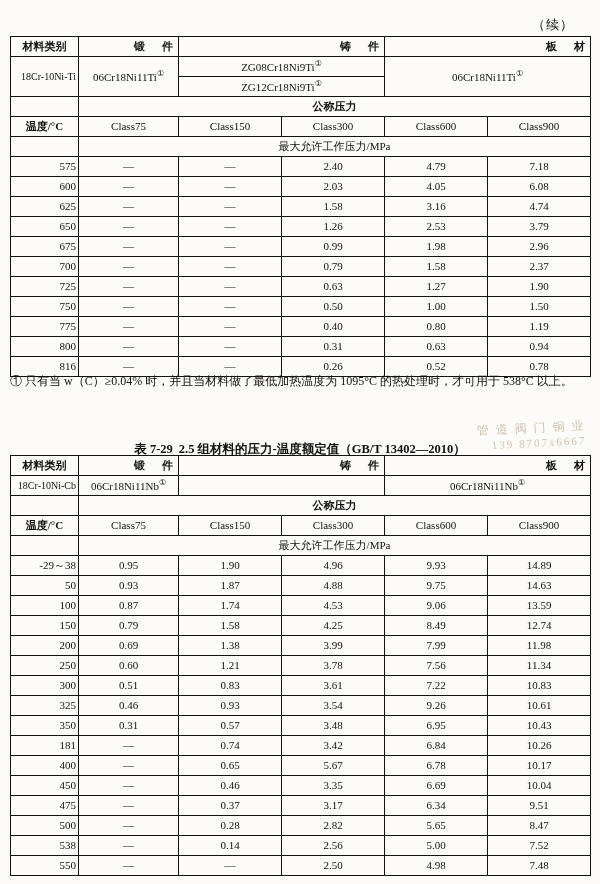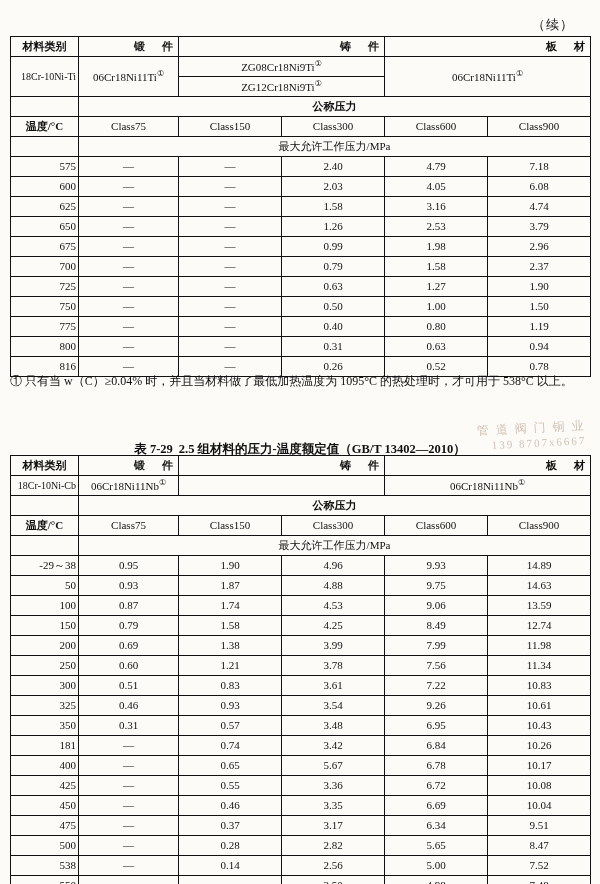--- a/index.html
+++ b/index.html
@@ -353,28 +353,20 @@
       </tr>
       <tr>
         <td class="left">400</td>
         <td class="dash">—</td>
         <td>0.65</td>
         <td>5.67</td>
         <td>6.78</td>
         <td>10.17</td>
       </tr>
       <tr>
-        <td class="left">425</td>
-        <td class="dash">—</td>
-        <td>0.55</td>
-        <td>3.36</td>
-        <td>6.72</td>
-        <td>10.08</td>
-      </tr>
-      <tr>
         <td class="left">450</td>
         <td class="dash">—</td>
         <td>0.46</td>
         <td>3.35</td>
         <td>6.69</td>
         <td>10.04</td>
       </tr>
       <tr>
         <td class="left">475</td>
         <td class="dash">—</td>

